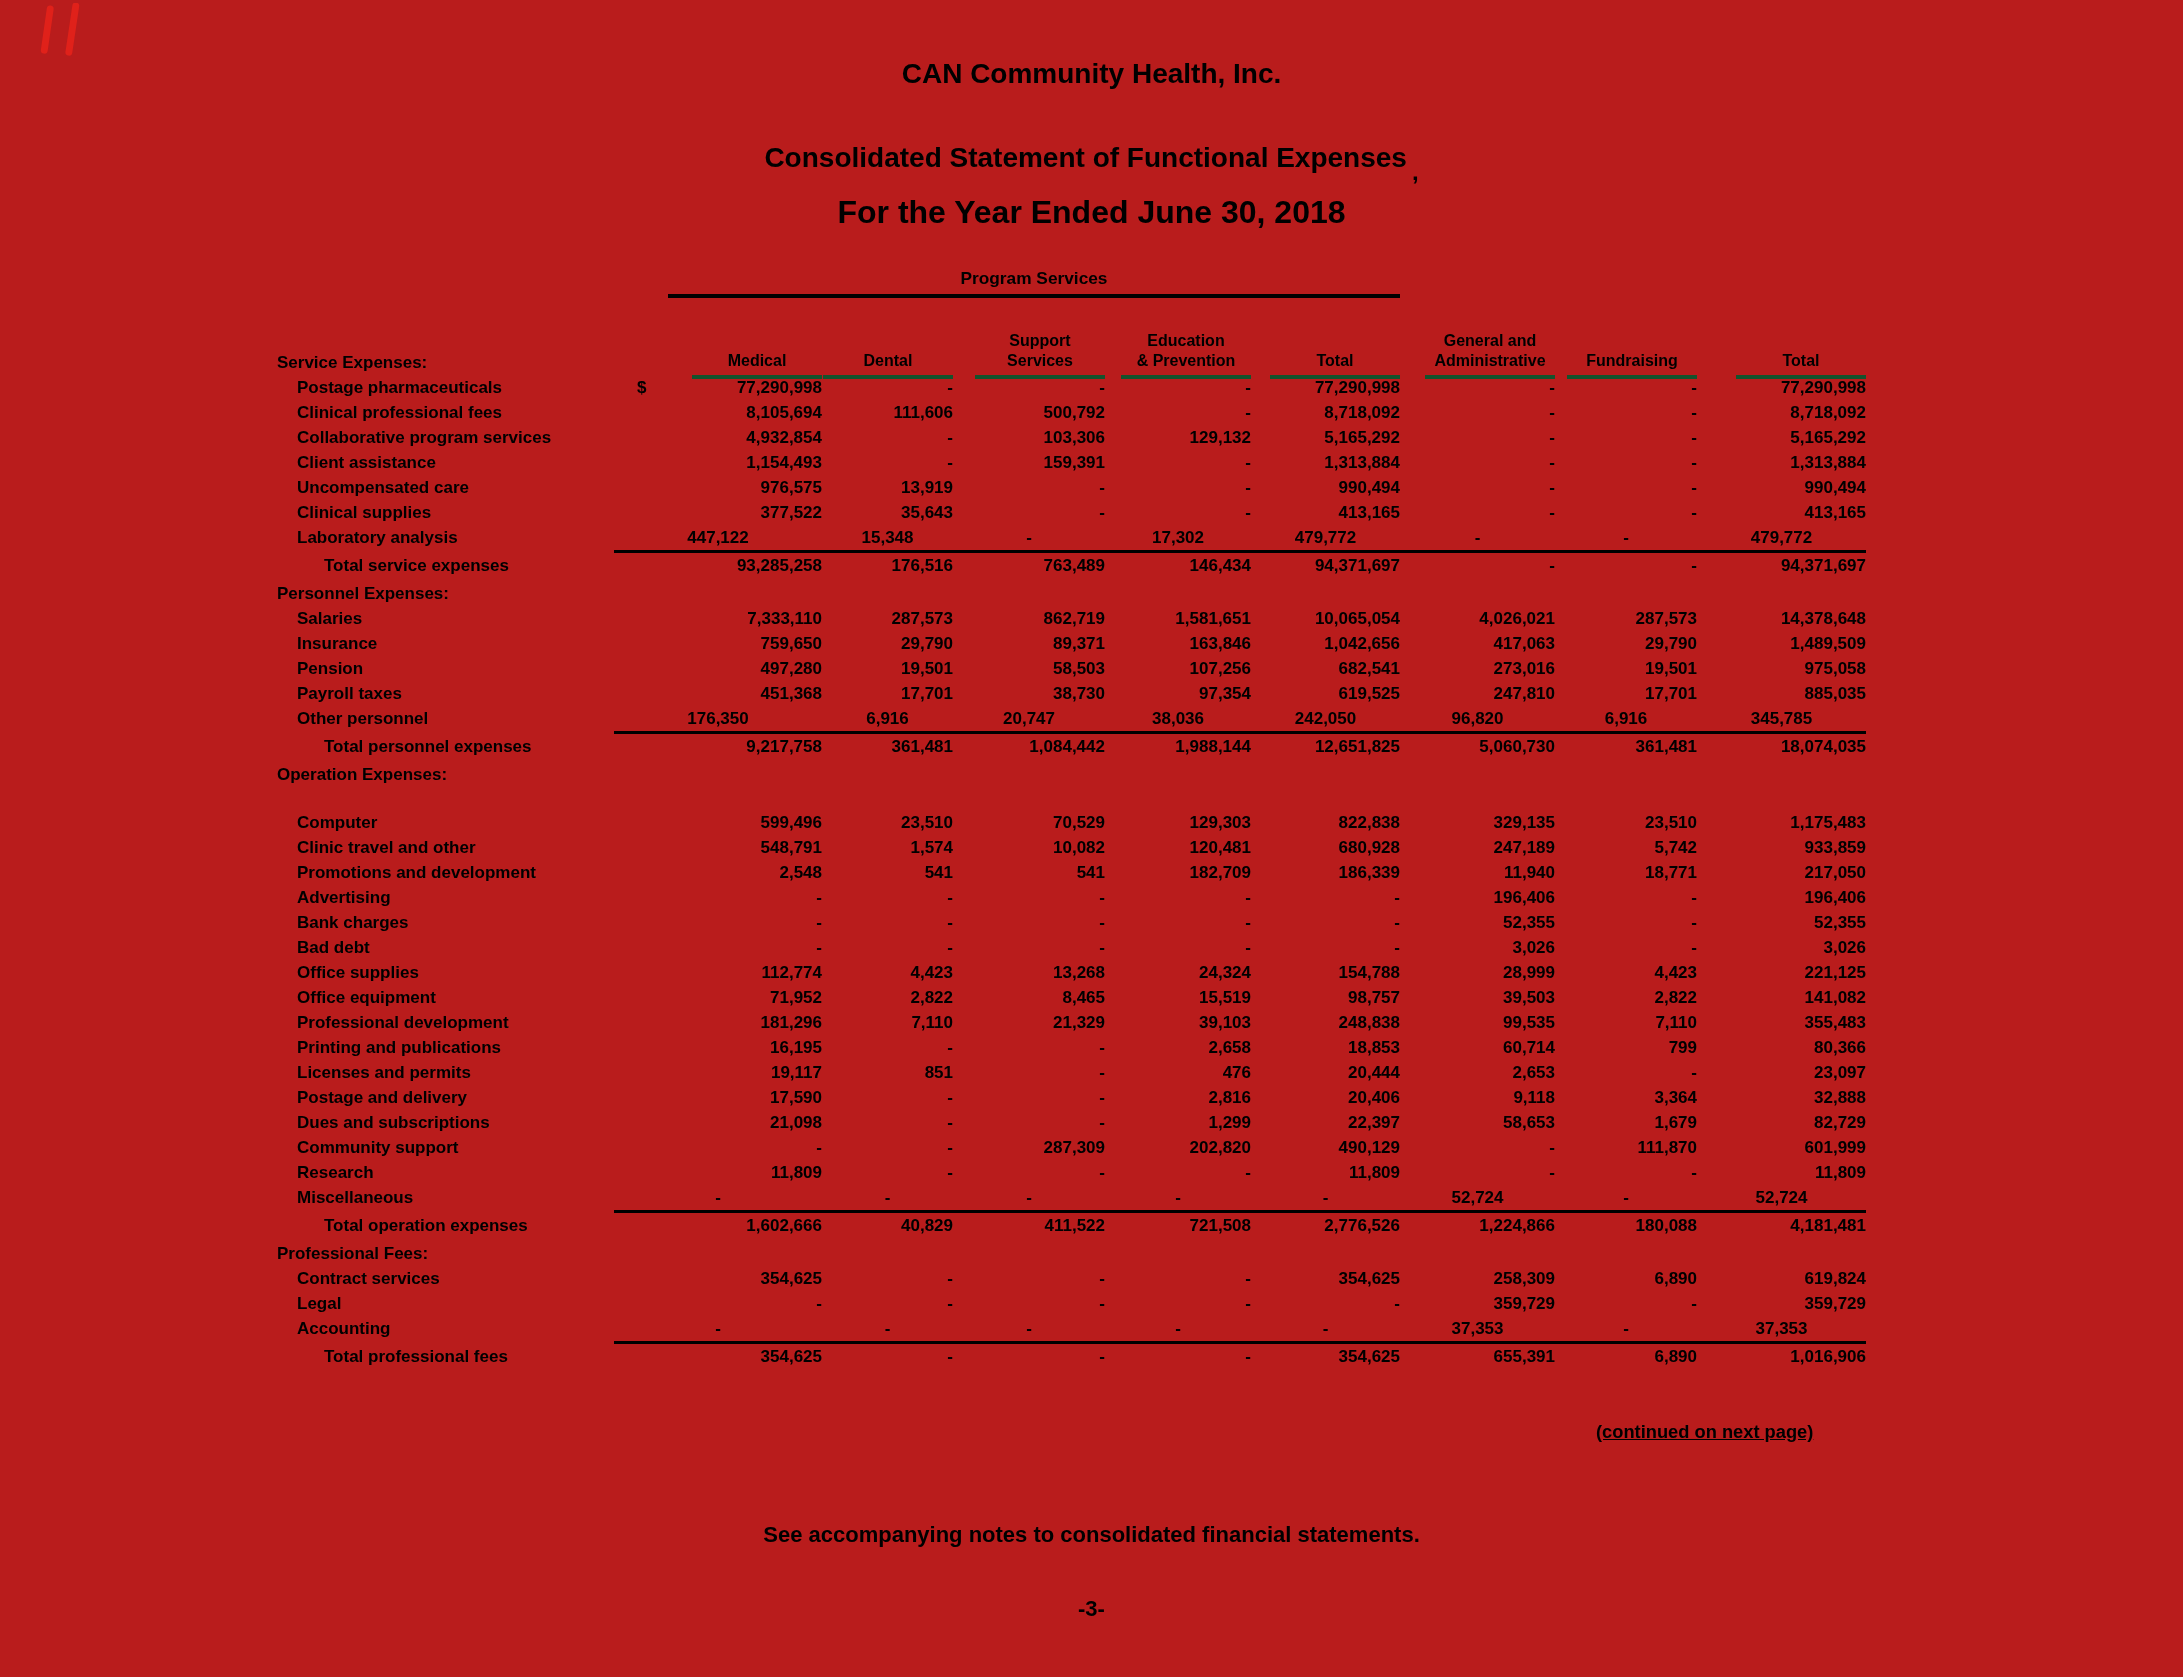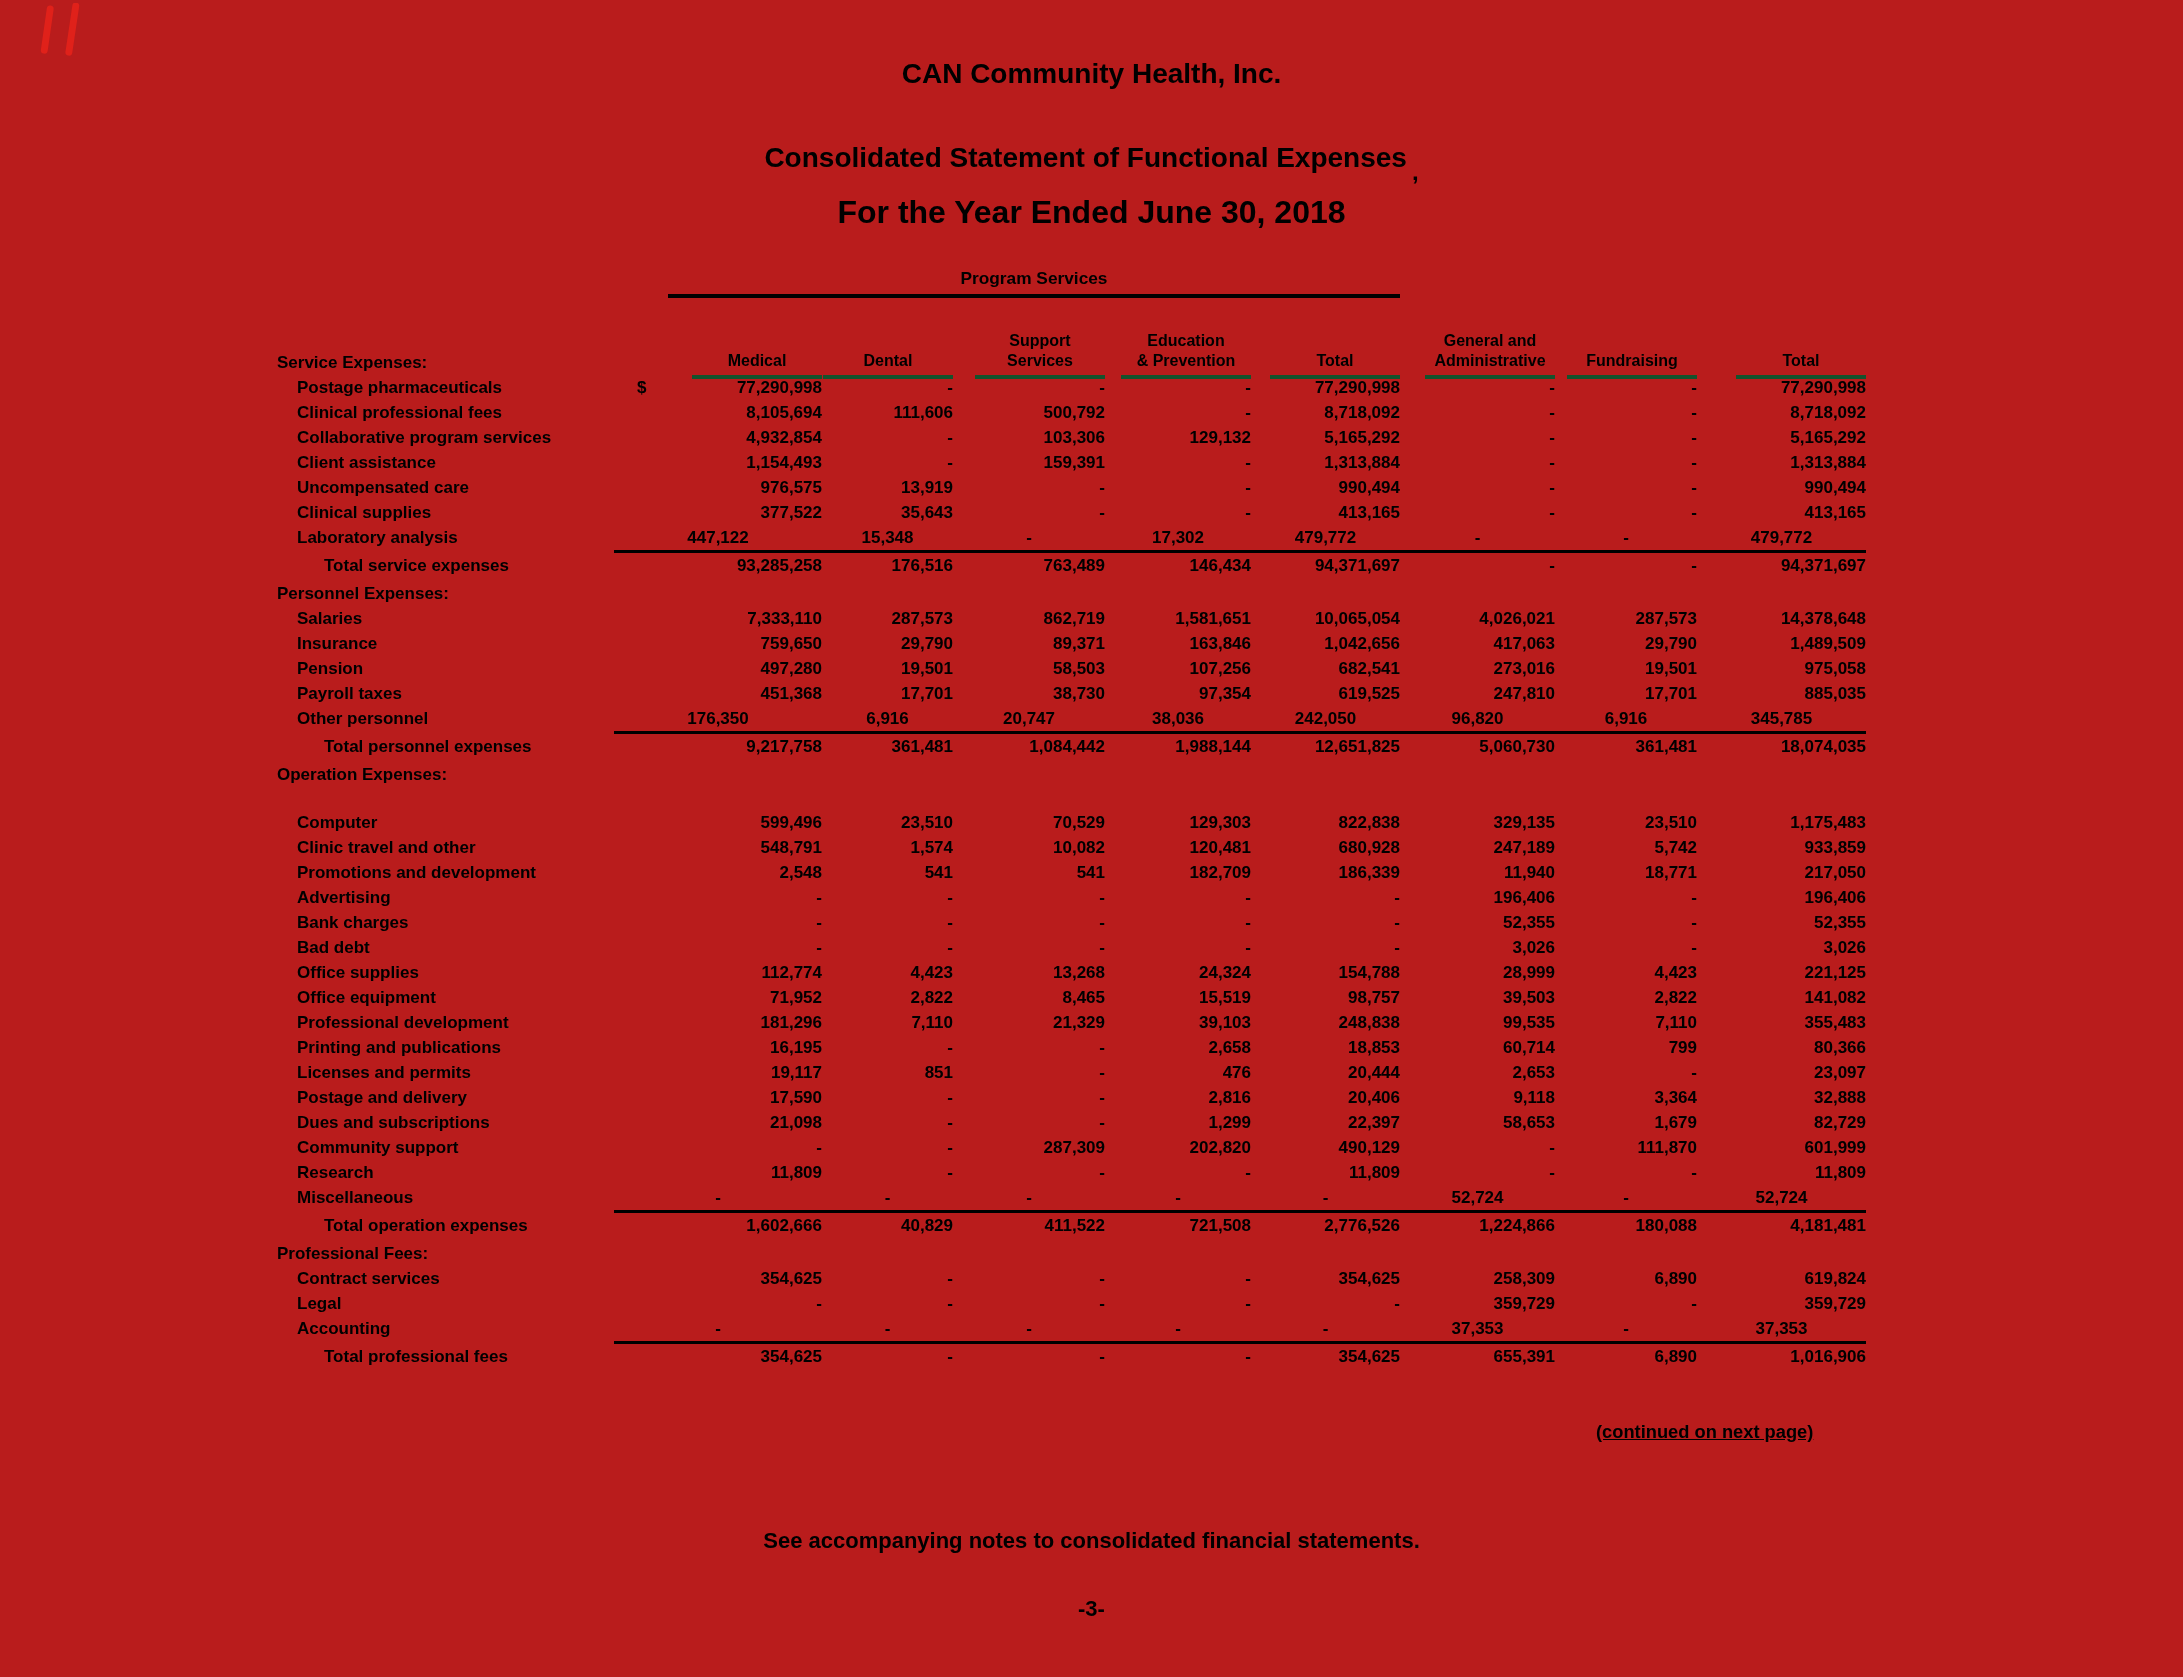--- a/index.html
+++ b/index.html
@@ -24,21 +24,21 @@
   .row-total{height:31px;line-height:31px;}
   .sec{padding-left:0;}
   .lbl{padding-left:20px;white-space:nowrap;}
   .lbl-total{padding-left:47px;white-space:nowrap;}
   .num{text-align:right;white-space:nowrap;position:relative;}
   .ruled{border-bottom:3.5px solid #000;text-align:center;}
   .dollar{float:left;margin-left:23px;}
   .spacer{height:23px;}
   
   .continued{position:absolute;left:1596px;top:1421px;font-size:18.3px;white-space:nowrap;text-decoration:underline;}
-  .footnote{top:1522px;font-size:22px;margin-top:6px;}
+  .footnote{top:1522px;font-size:22px;}
   .pagenum{top:1596px;font-size:22px;}
   .redmarks{position:absolute;left:39px;top:3px;}
 </style>
 </head>
 <body>
 
 <div id="page">
 
   <svg class="redmarks" id="redmarks" width="104" height="59" viewBox="0 0 210 120">
     <path d="M22,12 L10,96" stroke="#e0211a" stroke-width="14" fill="none" stroke-linecap="round"></path>

